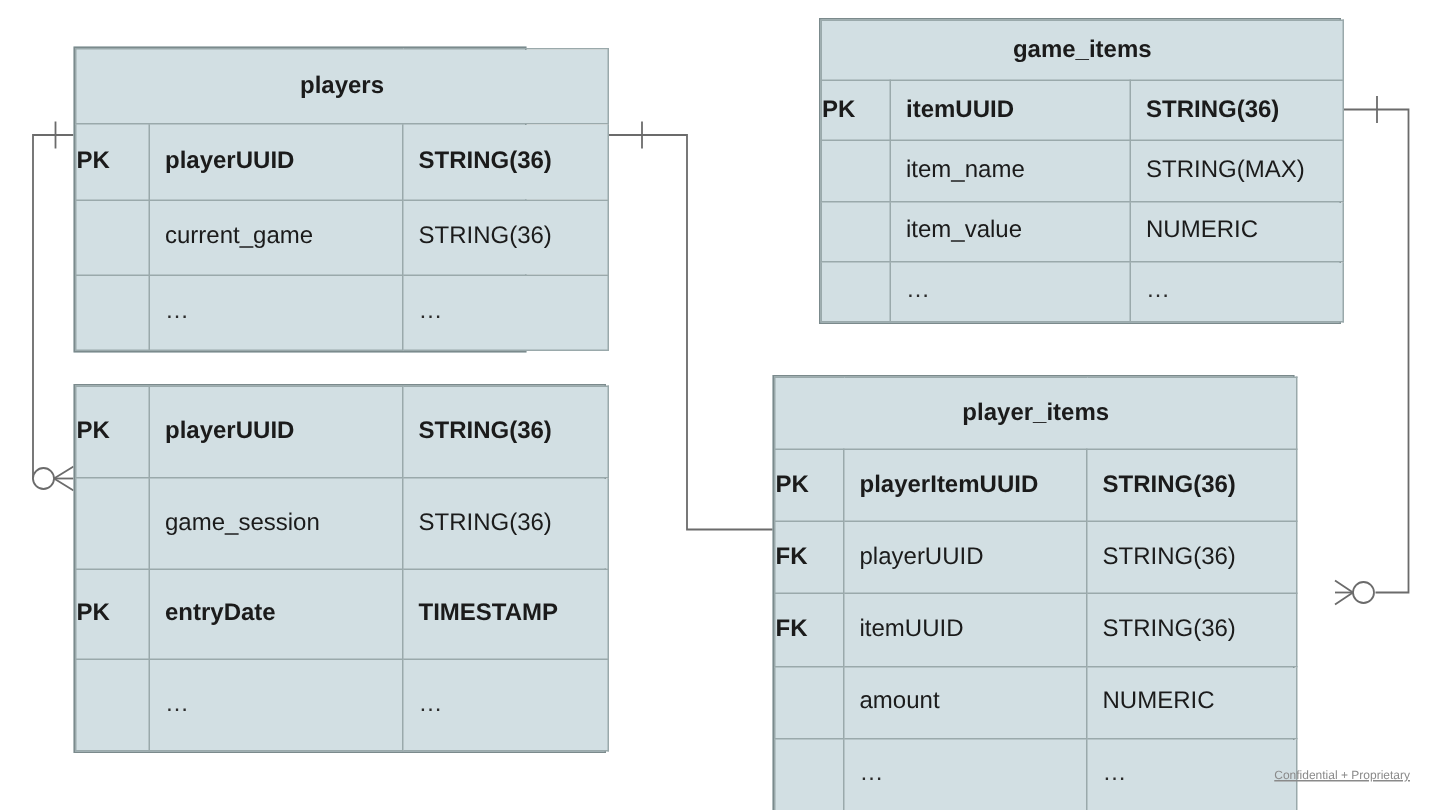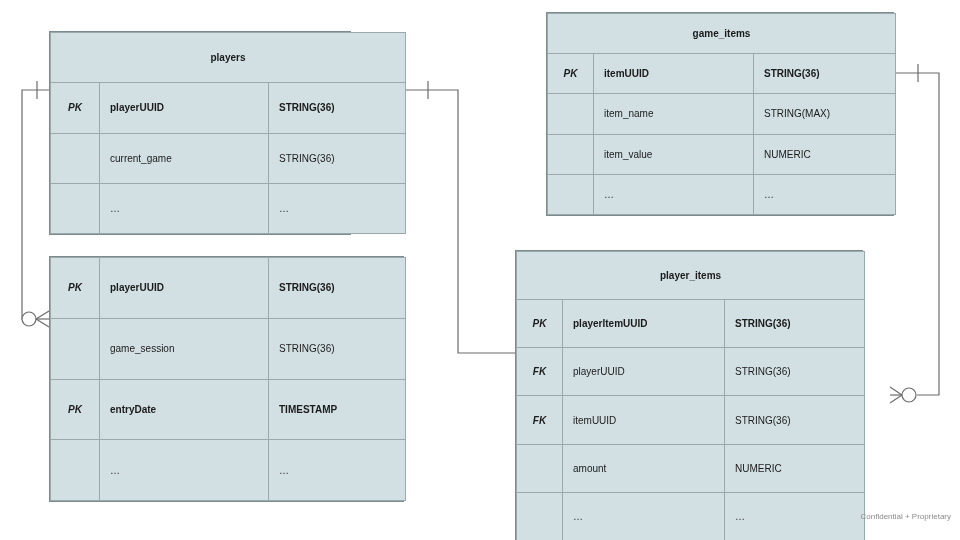--- a/index.html
+++ b/index.html
@@ -39,62 +39,62 @@
   .entity table {
     border-collapse: collapse;
     width: 100%;
     height: 100%;
     table-layout: fixed;
   }
   .entity td {
     border: 1px solid #9aa9ab;
     background: #d2dfe3;
     padding: 0 10px;
-    font-size: 10px;
+    font-size: 16px;
     color: #1b1b1b;
     white-space: nowrap;
     overflow: hidden;
     vertical-align: middle;
   }
   .ent-title {
     text-align: center;
     font-weight: bold;
     font-size: 15px;
     border: 1px solid #9aa9ab;
     background: #d2dfe3;
   }
   td.key-col {
-    text-align: center;
+    text-align: left;
     font-weight: bold;
     padding: 0;
-    font-style: italic;
   }
   tr.pk-row td {
     font-weight: bold;
   }
   td.ellipsis {
     color: #2b2b2b;
     letter-spacing: 1px;
   }
 
   .footer-logo {
     position: absolute;
     left: 10px;
     top: 508px;
     font-size: 17px;
     color: #7d7d7d;
     letter-spacing: 0.2px;
     margin-top: 35px;
   }
   .footer-note {
     position: absolute;
-    right: 9px;
+    right: 20px;
     top: 512px;
     font-size: 8px;
     color: #8a8a8a;
+    text-decoration: underline;
   }
 </style>
 </head>
 <body>
 
 <div id="canvas">
 
   <svg id="connectors" viewBox="0 0 960 540" width="960" height="540">
     <g fill="none" stroke="#6b6b6b" stroke-width="1.2">
 

